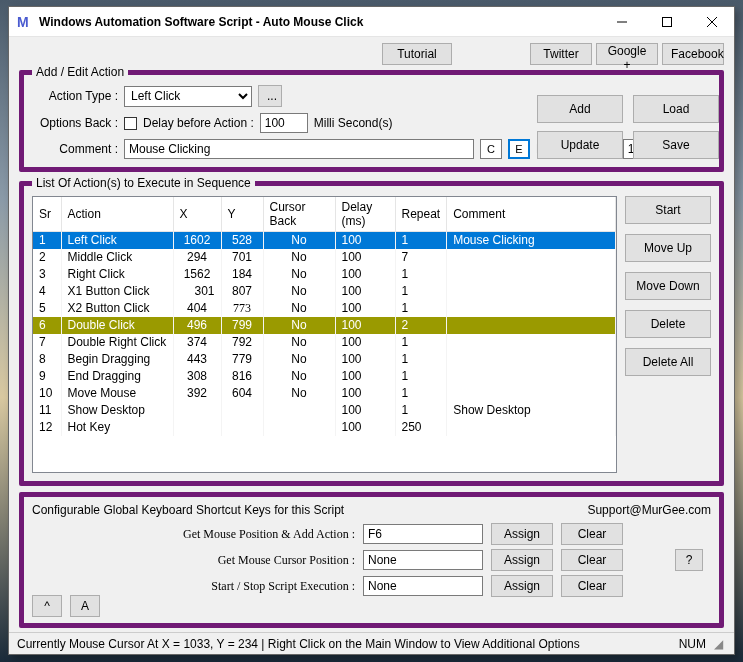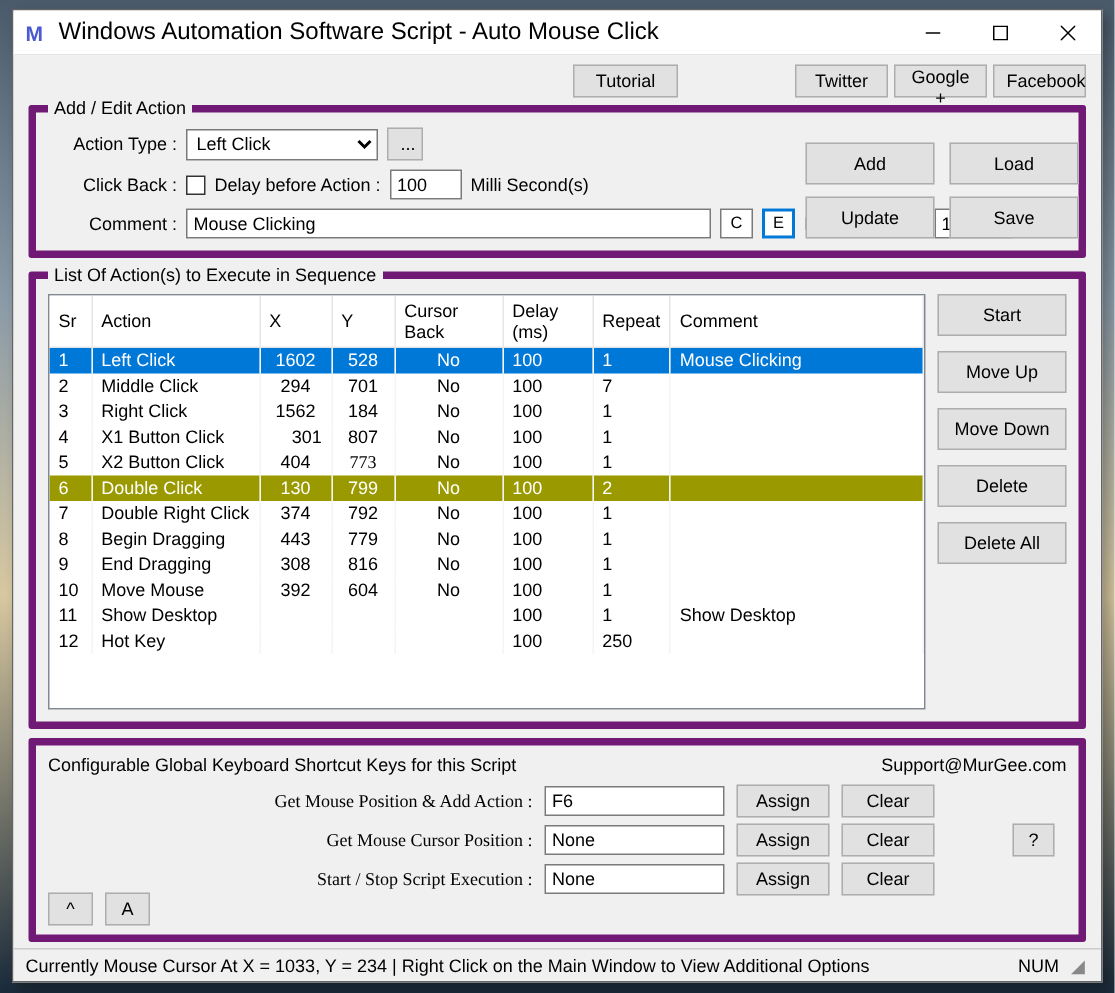--- a/index.html
+++ b/index.html
@@ -1,20 +1,20 @@
 <!DOCTYPE html>
 <html><head>
 <meta charset="utf-8">
 <style>
 * { box-sizing: border-box; margin: 0; padding: 0; }
 body { font-family: "Segoe UI", Tahoma, sans-serif; font-size: 12px; background: linear-gradient(to bottom, #4a5a6a 0%, #8a9aa8 30%, #d8c8a0 60%, #1a2a3a 100%); width: 743px; height: 662px; overflow: hidden; position: relative; }
 .window { position: absolute; top: 6px; left: 8px; width: 727px; height: 649px; background: #fff; border: 1px solid #666; box-shadow: 4px 4px 8px rgba(0,0,0,0.3); display: flex; flex-direction: column; }
 .titlebar { height: 30px; background: #fff; display: flex; align-items: center; padding: 0 0 0 8px; border-bottom: 1px solid #e5e5e5; }
 .titlebar .logo { width: 16px; height: 16px; color: #4a5bd0; font-weight: bold; font-size: 14px; margin-right: 6px; }
-.titlebar .title { flex: 1; font-size: 16px; }
+.titlebar .title { flex: 1; font-size: 12px; font-weight: bold; }
 .winbtns { display: flex; }
 .winbtn { width: 45px; height: 29px; display: flex; align-items: center; justify-content: center; font-size: 12px; cursor: default; }
 .content { flex: 1; padding: 6px 10px 4px 10px; background: #f0f0f0; display: flex; flex-direction: column; gap: 4px; overflow: hidden; }
 fieldset { border: 5px solid #701a75; padding: 6px 8px 8px 8px; border-radius: 2px; }
 legend { font-size: 12px; padding: 0 4px; }
 .row { display: flex; align-items: center; gap: 6px; margin-bottom: 6px; }
 .row:last-child { margin-bottom: 0; }
 label.l { text-align: right; display: inline-block; }
 input[type=text] { height: 20px; border: 1px solid #7a7a7a; padding: 0 4px; font-size: 12px; background: #fff; font-family: inherit; }
 select { height: 21px; border: 1px solid #7a7a7a; font-size: 12px; background: #fff; font-family: inherit; padding: 0 2px; }
@@ -88,21 +88,21 @@
 
       <div class="edit-left">
         <div class="row">
           <label class="l" style="width:86px">Action Type :</label>
           <select style="width:128px">
             <option>Left Click</option>
           </select>
           <button class="btn" style="width:24px">...</button>
         </div>
         <div class="row">
-          <label class="l" style="width:86px">Click Back :</label>
+          <label class="l" style="width:86px">Options Back :</label>
           <span class="cb"></span>
           <label class="l">Delay before Action :</label>
           <input type="text" style="width: 48px;" value="100">
           <span>Milli Second(s)</span>
         </div>
         <div class="row" style="margin-right:-220px">
           <label class="l" style="width:86px">Comment :</label>
           <input type="text" style="width: 350px;" value="Mouse Clicking">
           <span class="sq">C</span>
           <span class="sq on">E</span>
@@ -187,21 +187,21 @@
                   <td style="text-align: center;">404</td>
                   <td style="text-align: center; font-family: Liberation Serif, serif;">773</td>
                   <td style="text-align: center;">No</td>
                   <td>100</td>
                   <td>1</td>
                   <td></td>
                 </tr>
                 <tr class="hl">
                   <td>6</td>
                   <td>Double Click</td>
-                  <td style="text-align: center;">130</td>
+                  <td style="text-align: center;">496</td>
                   <td style="text-align: center;">799</td>
                   <td style="text-align: center;">No</td>
                   <td>100</td>
                   <td>2</td>
                   <td></td>
                 </tr>
                 <tr class="">
                   <td>7</td>
                   <td>Double Right Click</td>
                   <td style="text-align: center;">374</td>

